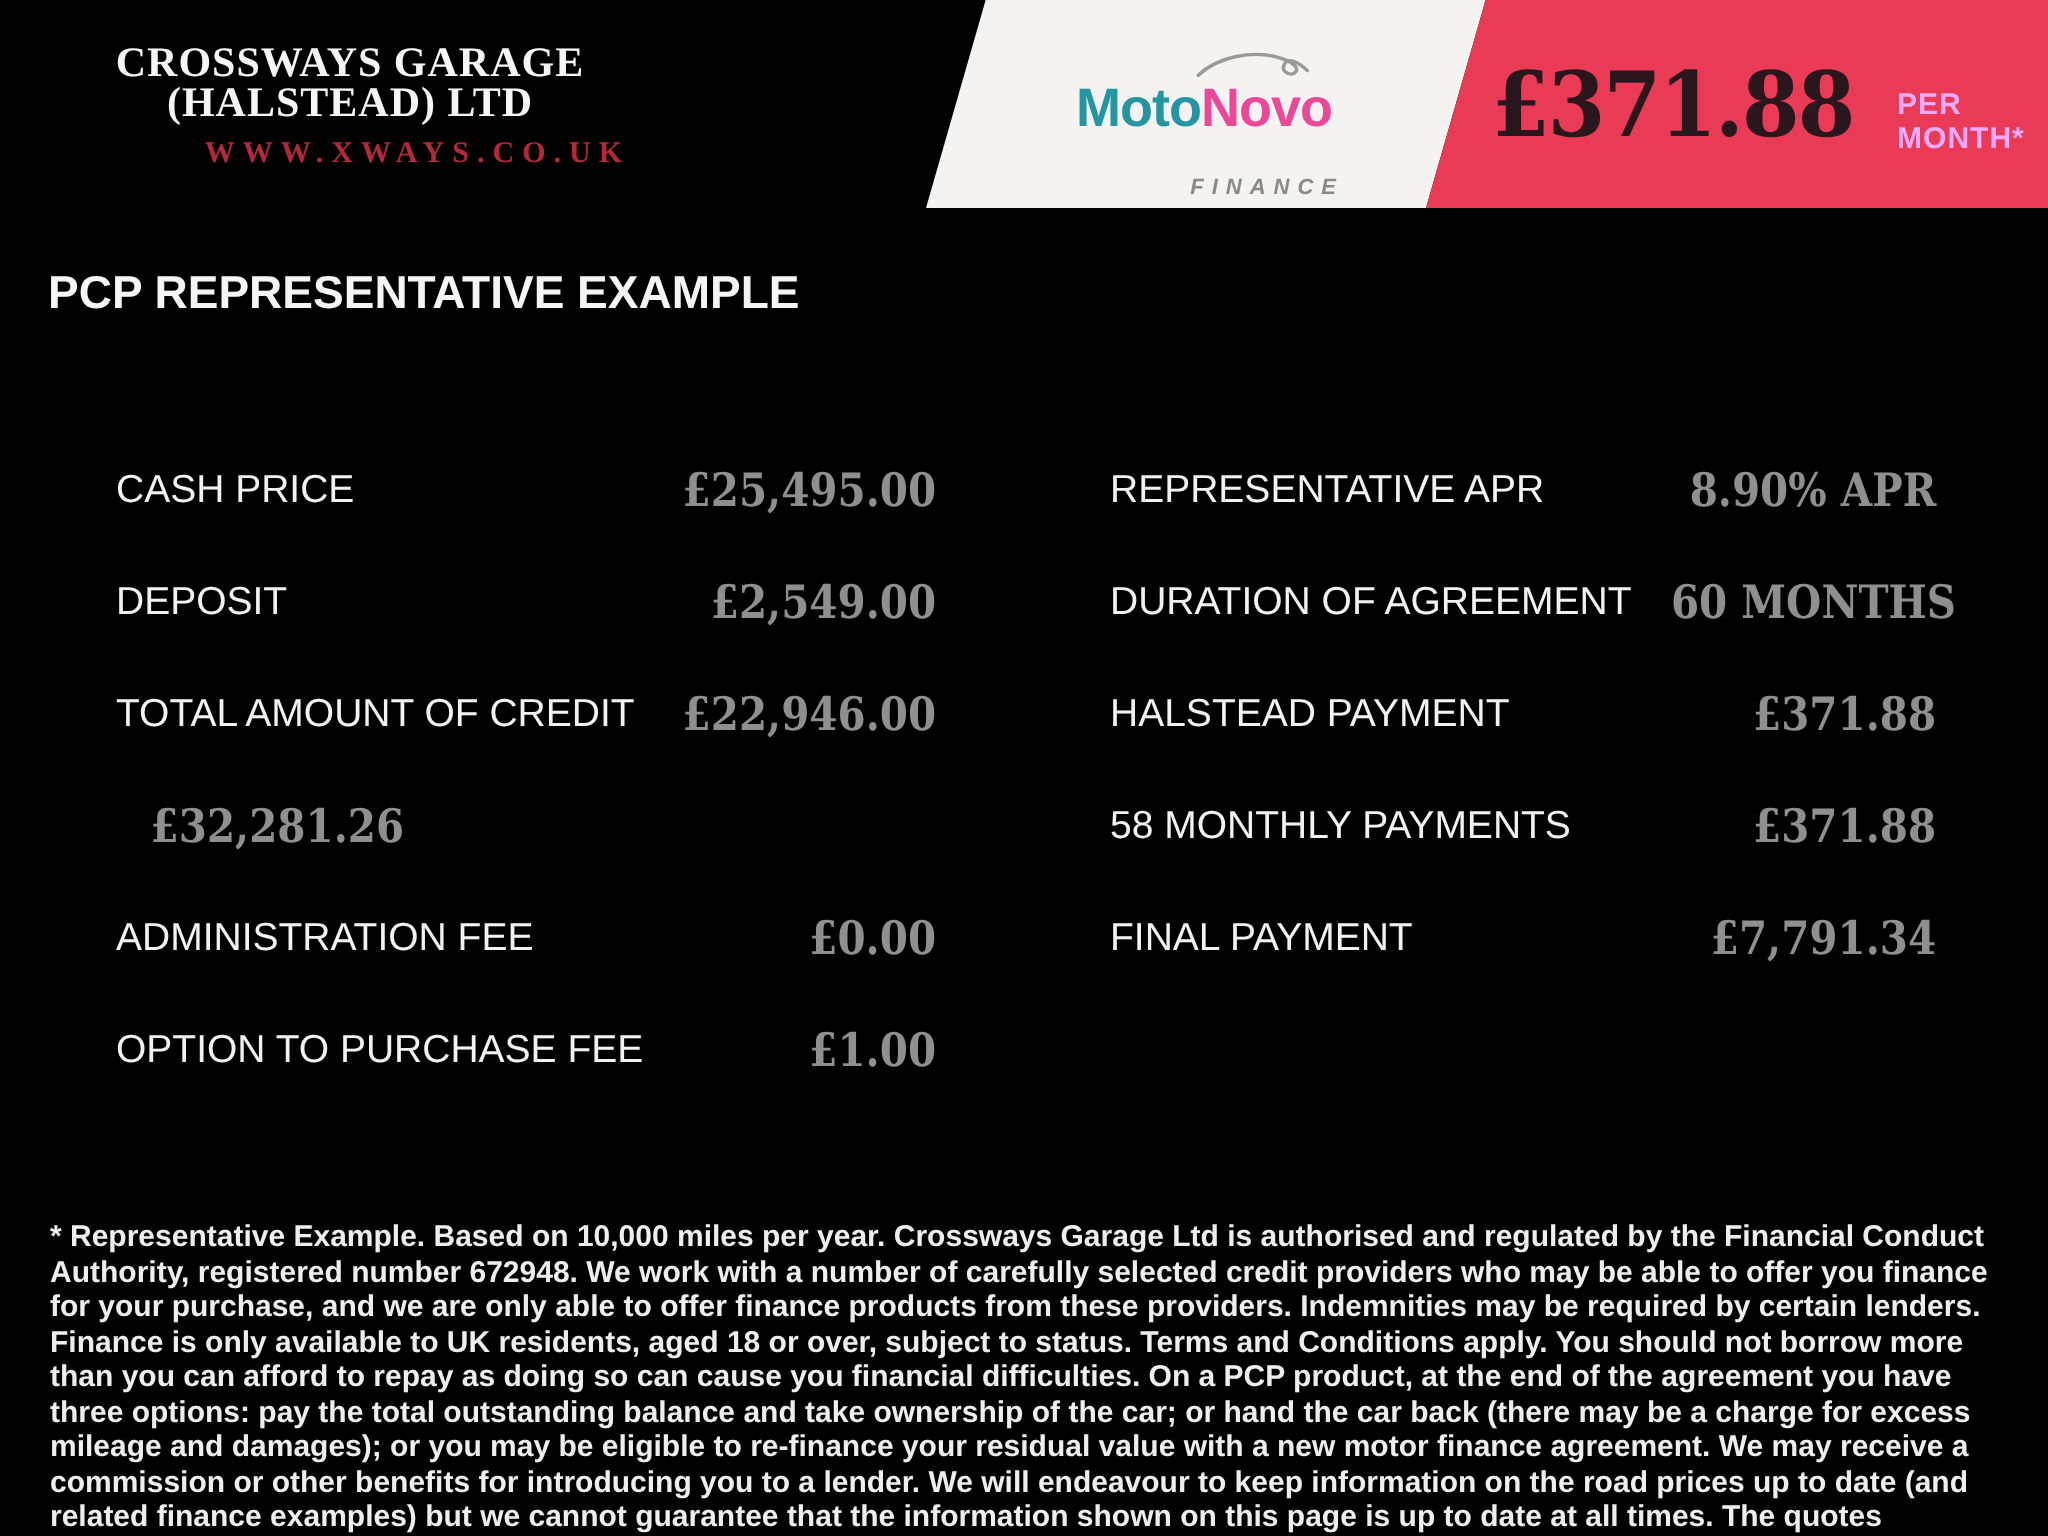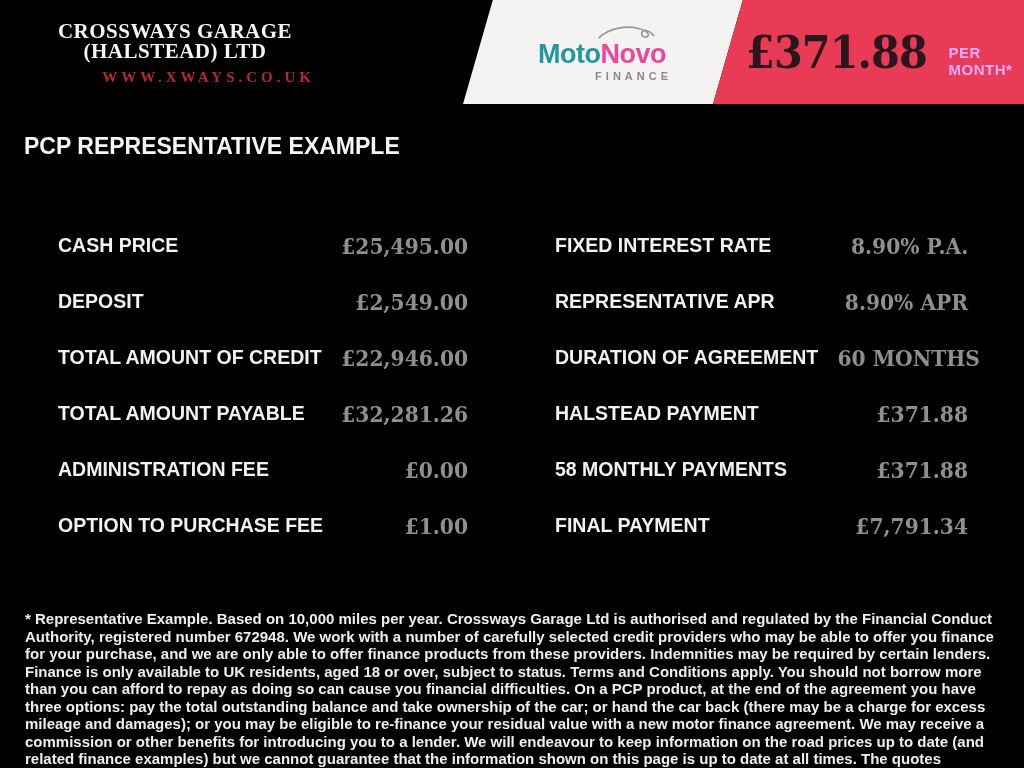--- a/index.html
+++ b/index.html
@@ -46,22 +46,22 @@
   .motonovo {
     position:absolute; left:538px; top:24px; width:134px;
   }
   .mn-car { display:block; margin-left:60px; width:58px; height:17px; }
   .mn-word {
     font-size:27px; font-weight:bold; line-height:27px; letter-spacing:-0.5px;
   }
   .mn-moto { color:#2396a2; }
   .mn-novo { color:#ec4899; }
   .mn-finance {
-    margin-top:2px; text-align:right;
-    font-size:11px; font-weight:bold; letter-spacing:4px; color:#8a8a8a;
+    margin-top:20px; text-align:right;
+    font-size:11px; font-weight:bold; letter-spacing:4px; color:#8a8a8a;font-style:italic;
   }
 
   
   .price {
     position:absolute; left:746px; top:0; height:104px;
     display:flex; align-items:center;
   }
   .price-amount {
     font-family:"DejaVu Serif", serif;
     font-size:45px; font-weight:bold; color:#2a171d;
@@ -80,21 +80,21 @@
   }
 
   
   .col { position:absolute; top:217px; }
   .col-left  { left:58px;  width:410px; }
   .col-right { left:555px; width:413px; }
   .frow {
     height:56px; display:flex; justify-content:space-between; align-items:center;
   }
   .frow .flabel {
-    font-size:19.5px; font-weight:bold; color:#f2f2f2; letter-spacing:0;
+    font-size:19.5px; font-weight:normal; color:#f2f2f2; letter-spacing:0;
     white-space:nowrap;
   }
   .frow .fvalue {
     font-family:"DejaVu Serif", serif;
     font-size:23px; font-weight:bold; color:#8f8f8f; white-space:nowrap;
     transform:scaleX(0.88); transform-origin:100% 50%;
   }
 
   
   .disclaimer {
@@ -139,38 +139,33 @@
   </div>
   <div class="frow">
     <span class="flabel">DEPOSIT</span>
     <span class="fvalue">£2,549.00</span>
   </div>
   <div class="frow">
     <span class="flabel">TOTAL AMOUNT OF CREDIT</span>
     <span class="fvalue">£22,946.00</span>
   </div>
   <div class="frow">
-    <span class="flabel">TOTAL AMOUNT PAYABLE</span>
     <span class="fvalue">£32,281.26</span>
   </div>
   <div class="frow">
     <span class="flabel">ADMINISTRATION FEE</span>
     <span class="fvalue">£0.00</span>
   </div>
   <div class="frow">
     <span class="flabel">OPTION TO PURCHASE FEE</span>
     <span class="fvalue">£1.00</span>
   </div>
 </div>
 
 <div class="col col-right">
-  <div class="frow">
-    <span class="flabel">FIXED INTEREST RATE</span>
-    <span class="fvalue">8.90% P.A.</span>
-  </div>
   <div class="frow">
     <span class="flabel">REPRESENTATIVE APR</span>
     <span class="fvalue">8.90% APR</span>
   </div>
   <div class="frow">
     <span class="flabel">DURATION OF AGREEMENT</span>
     <span class="fvalue">60 MONTHS</span>
   </div>
   <div class="frow">
     <span class="flabel">HALSTEAD PAYMENT</span>

